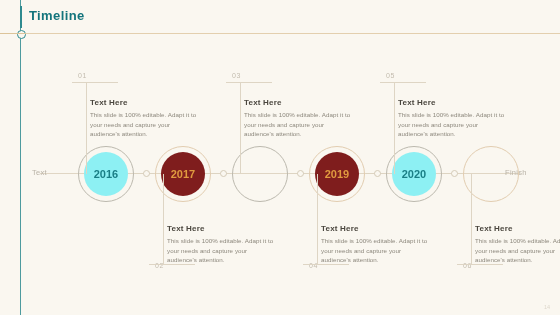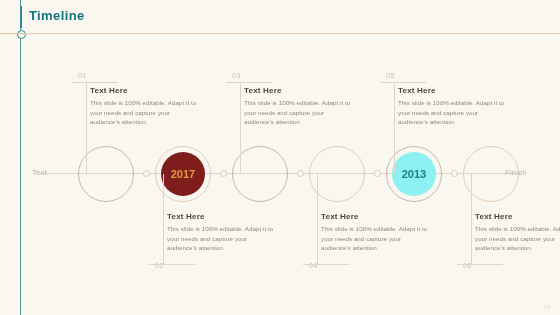--- a/index.html
+++ b/index.html
@@ -73,21 +73,21 @@
   
   .conn{
     position:absolute;top:173px;height:1px;background:#ddd4c2;
   }
   .connnode{
     position:absolute;top:170px;width:5px;height:5px;border-radius:50%;
     background:#faf7f0;border:1px solid #d5cbb8;
   }
 
   
-  .callout{position:absolute;width:108px;}
+  .callout{position:absolute;width:108px;margin-top:12px;}
   .co-num{
     position:absolute;font-size:7px;color:#c3bcae;letter-spacing:.6px;
   }
   .co-h{
     font-size:8px;font-weight:bold;color:#4a463e;margin:0 0 3px 0;
     letter-spacing:.2px;
   }
   .co-b{
     font-size:6.2px;color:#8d887d;line-height:1.55;margin:0;
     letter-spacing:.05px;
@@ -114,34 +114,36 @@
   <div class="hdr-rule2"></div>
 
   <div class="axis"></div>
 
   <div class="cap start">Text</div>
   <div class="cap finish">Finish</div>
 
   <div id="nodes">
       <div class="node" style="left: 78px;">
         <div class="ring cy"></div>
+        <div class="disc cy">2016</div>
       </div>
       <div class="node" style="left: 155px;">
         <div class="ring pk"></div>
         <div class="disc pk">2017</div>
       </div>
       <div class="node" style="left: 232px;">
         <div class="ring cy"></div>
       </div>
       <div class="node" style="left: 309px;">
         <div class="ring pk"></div>
+        <div class="disc pk">2019</div>
       </div>
       <div class="node" style="left: 386px;">
         <div class="ring cy"></div>
-        <div class="disc cy">2013</div>
+        <div class="disc cy">2020</div>
       </div>
       <div class="node" style="left: 463px;">
         <div class="ring pk"></div>
       </div>
     </div>
   <div id="conns">
       <div class="conn" style="left: 135px; width: 19px;"></div>
       <div class="connnode" style="left: 142.5px;"></div>
       <div class="conn" style="left: 212px; width: 19px;"></div>
       <div class="connnode" style="left: 219.5px;"></div>

